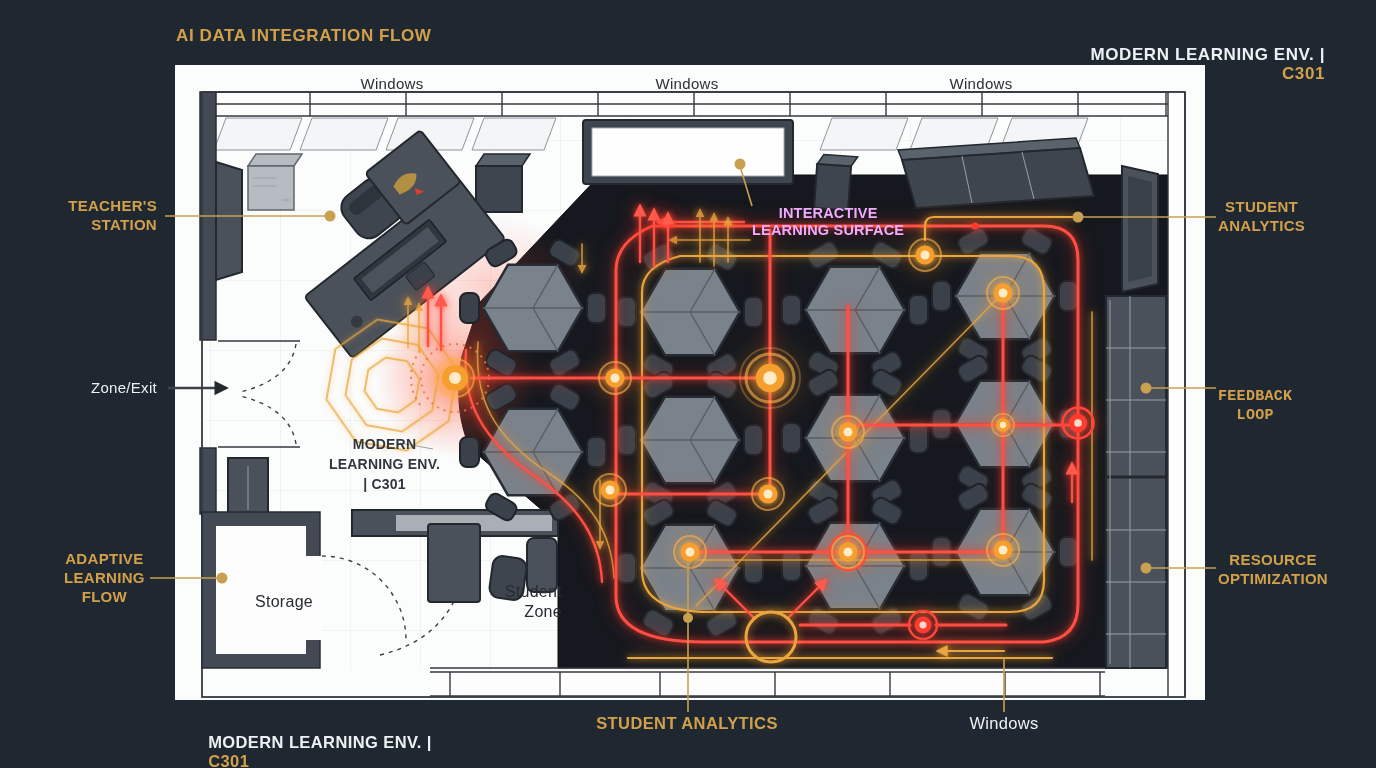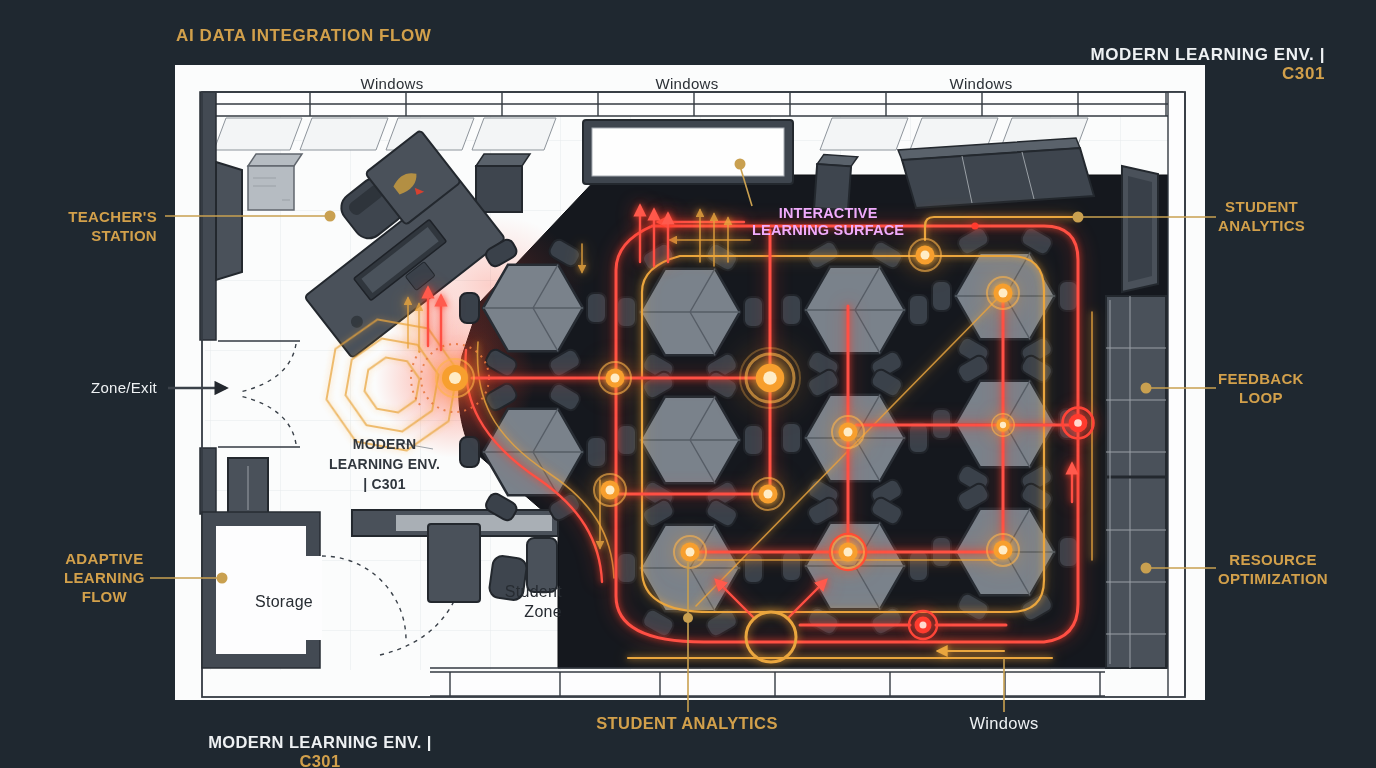--- a/index.html
+++ b/index.html
@@ -10,21 +10,21 @@
   html,body{margin:0;padding:0;}
   body{
     width:1376px;height:768px;position:relative;overflow:hidden;
     background:var(--background);
     font-family:"Liberation Sans", sans-serif;
   }
   svg{position:absolute;left:0;top:0;}
   .lbl{position:absolute;white-space:pre-line;line-height:19px;letter-spacing:.3px;}
   .lbl.gold{color:var(--gold);font-weight:bold;font-size:15px;}
   .lbl.white{color:var(--text-white);font-size:15px;}
-  .r{text-align:right;} .l{text-align:center;} .c{transform:translateX(-50%);text-align:center;}
+  .r{text-align:right;} .l{text-align:center;} .c{transform:translateX(-50%);text-align:left;}
   .title{font-size:17px;font-weight:bold;letter-spacing:.6px;color:var(--gold);}
   .title.mixed{color:var(--text-white);}
   .title .room{color:var(--gold);}
   .footer-label{font-size:16.5px;font-weight:bold;letter-spacing:.4px;}
   .interior-room{color:#31373e;font-size:14px;font-weight:600;line-height:20px;letter-spacing:.2px;}
   .surface-label{color:#f0abfc;font-size:14.5px;font-weight:600;line-height:16.5px;letter-spacing:.2px;}
   .zone-label{color:#272c32;font-size:16px;font-weight:500;line-height:20px;}
   .win-label{color:#2b3036;font-size:15px;font-weight:500;}
 
   
@@ -345,30 +345,30 @@
     <path class="entry-line" d="M168,388 H226" marker-end="url(#aDark)"></path>
   </g>
 </svg>
 
 <div class="lbl title l" style="left:176px;top:26px;">AI DATA INTEGRATION FLOW</div>
 <div class="lbl title mixed r" style="right:51px;top:26px;">
   <span>MODERN LEARNING ENV. |</span>
   <span class="room">C301</span>
 </div>
 
-<div class="lbl gold r" style="right:1219px;top:207px;width:140px;">TEACHER'S
+<div class="lbl gold r" style="right:1219px;top:196px;width:140px;">TEACHER'S
 STATION</div>
 <div class="lbl white r" style="right:1219px;top:378px;width:140px;">Zone/Exit</div>
 <div class="lbl gold l" style="left:64px;top:549px;">ADAPTIVE
 LEARNING
 FLOW</div>
 
 <div class="lbl gold l" style="left:1218px;top:197px;">STUDENT
 ANALYTICS</div>
-<div class="lbl gold l" style="left:1218px;top:369px;">FEEDBACK
+<div class="lbl gold l" style="left:1218px;top:387px;font-family:Liberation Mono, monospace;">FEEDBACK
 LOOP</div>
 <div class="lbl gold l" style="left:1218px;top:550px;">RESOURCE
 OPTIMIZATION</div>
 
 <div class="lbl win-label c" style="left:392px;top:74px;">Windows</div>
 <div class="lbl win-label c" style="left:687px;top:74px;">Windows</div>
 <div class="lbl win-label c" style="left:981px;top:74px;">Windows</div>
 
 <div class="lbl surface-label l" style="left:752px;top:205px;">INTERACTIVE
 LEARNING SURFACE</div>

